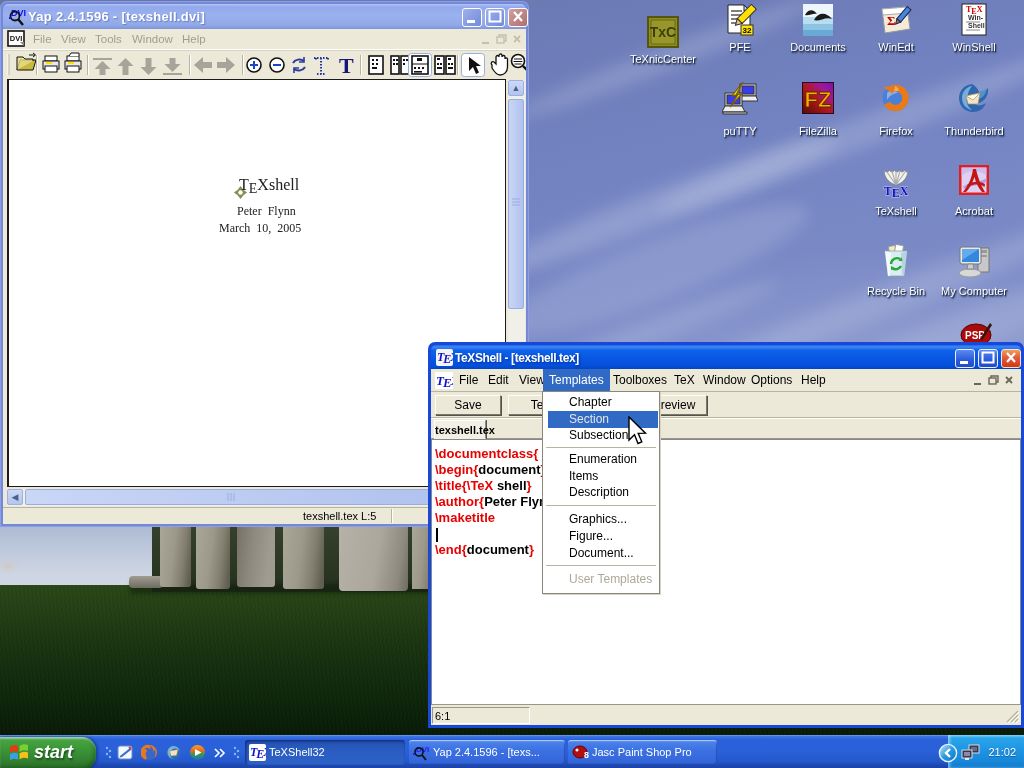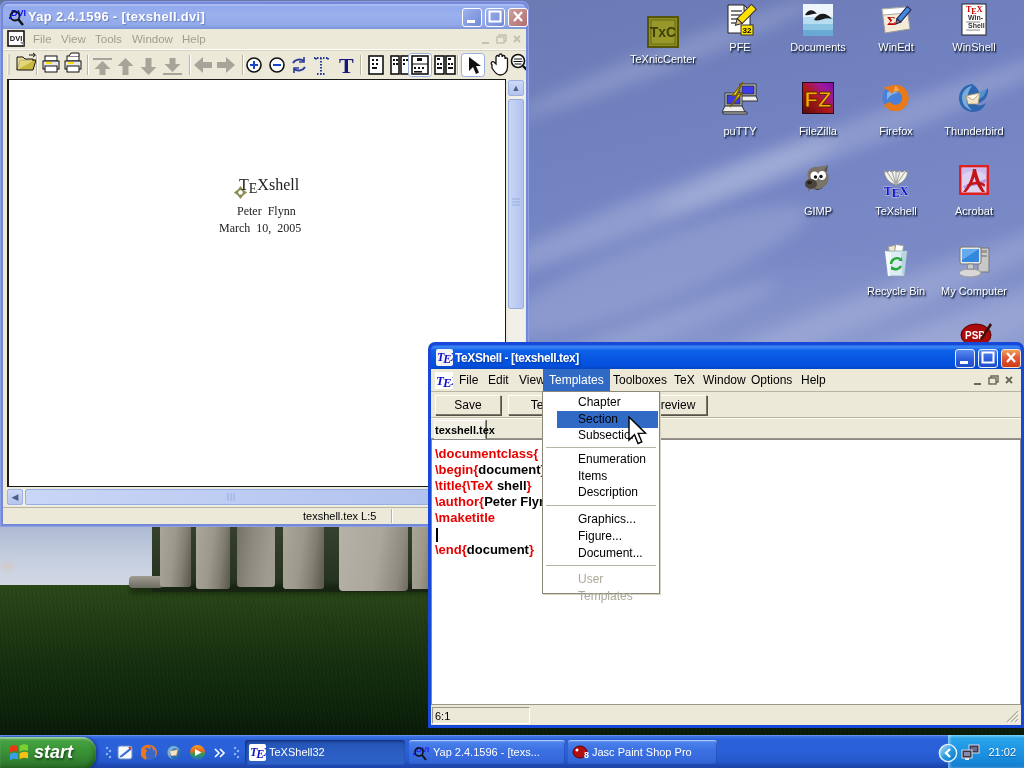--- a/index.html
+++ b/index.html
@@ -75,22 +75,22 @@
 text-align:center;line-height:18px;border:1px solid;border-color:#fff #888 transparent #fff;box-shadow:1px 0 0 #555}
 #tx .edit{position:absolute;left:3px;top:97px;right:3px;bottom:23px;background:#fff;
 border:1px solid #888;border-bottom:1px solid #9a968a;font-weight:bold;font-size:13px;white-space:pre;overflow:hidden}
 .cl{position:absolute;left:3px;white-space:pre;letter-spacing:0}
 .r{color:#e80000}
 #tx .status{position:absolute;left:3px;bottom:3px;right:3px;height:20px;background:#ece9d8;font-size:11px}
 .spane{position:absolute;top:2px;bottom:1px;border:1px solid;border-color:#9a968a #fff #fff #9a968a;line-height:16px}
 
 #dd{position:absolute;left:542px;top:391px;width:118px;height:203px;background:#fff;
 border:1px solid #8a867a;box-shadow:1px 1px 0 #d8d4c4;font-size:12px;color:#000;z-index:60}
-#dd .mi{position:absolute;left:14px;right:1px;height:17px;line-height:17px;padding-left:21px}
-#dd .sel{background:#316ac5;color:#000000}
+#dd .mi{position:absolute;left:5px;right:1px;height:17px;line-height:17px;padding-left:21px}
+#dd .sel{background:#316ac5;color:#e5e5e5}
 #dd .msep{position:absolute;left:3px;right:3px;height:1px;background:#b8b4a4}
 #dd .gray{color:#aca899}
 
 #taskbar{position:absolute;left:0;top:735px;width:1024px;height:33px;
 background:linear-gradient(180deg,#78a6f0 0%,#3c74e4 4%,#2a61da 14%,#2a60d8 50%,#2458cc 80%,#1c48b0 93%,#1d43a8 100%)}
 #startbtn{position:absolute;left:0;top:2px;width:96px;height:33px;border-radius:0 14px 14px 0;
 background:linear-gradient(180deg,#7ec87a 0%,#48a343 8%,#3d9a39 30%,#338231 70%,#2b7029 92%,#245e23 100%);
 box-shadow:inset -2px -2px 4px rgba(0,40,0,.35),inset 0 2px 2px rgba(255,255,255,.35),2px 0 3px rgba(0,20,80,.4)}
 #startbtn .st{position:absolute;left:34px;top:5px;color:#fff;font-size:18px;font-style:italic;font-weight:bold;
 text-shadow:1px 2px 2px #1d4d1d}
@@ -235,34 +235,20 @@
     <svg width="36" height="34" viewBox="0 0 36 34">
         <path d="M16 3 C7 4 3 11 3 17 C3 26 10 31 17 31 C24 31 28 27 30 22 C26 25 21 25 19 23 C28 22 33 15 32 7 C29 11 26 12 23 11 C21 6 18 4 16 3Z" fill="#2e66b0"></path>
         <path d="M16 5 C10 6 6 11 6 17 C6 23 10 28 16 29 C12 26 10 22 11 17 C12 11 14 7 16 5Z" fill="#78acdc"></path>
         <path d="M23 11 C28 10 30 8 31 7 C30 13 27 17 22 18 Z" fill="#5490cc"></path>
         <path d="M10 15 L24 12 L22 23 L12 23 Z" fill="#f2e3c8" stroke="#a8905e" stroke-width=".7"></path>
         <path d="M10 15 L24 12 L17 19 Z" fill="#fdf8ec" stroke="#a8905e" stroke-width=".7"></path>
       </svg>
     <span class="lbl" style="margin-top:8px">Thunderbird</span>
   </div>
 
-  <div class="dicon" style="left:780px;top:164px">
-    <svg width="36" height="32" viewBox="0 0 36 32">
-        <path d="M8 14 C6 6 12 2 18 3 L28 1 L24 6 C30 9 30 18 25 22 C20 26 15 27 12 24 L8 28 L9 20 Z" fill="#7a7468"></path>
-        <path d="M28 1 L24 6 L27 8 Z" fill="#57524a"></path>
-        <ellipse cx="14.5" cy="12" rx="4" ry="4.6" fill="#fff"></ellipse>
-        <ellipse cx="22" cy="11.5" rx="4" ry="4.6" fill="#fff"></ellipse>
-        <circle cx="15.5" cy="13" r="1.7" fill="#111"></circle>
-        <circle cx="21" cy="12.5" r="1.7" fill="#111"></circle>
-        <ellipse cx="11" cy="20" rx="6" ry="5" fill="#4a453c"></ellipse>
-        <ellipse cx="9.5" cy="18.5" rx="2.4" ry="1.8" fill="#241f18"></ellipse>
-        <path d="M14 24 C17 26 21 25 23 23 C21 26 16 27 14 24Z" fill="#2a251e"></path>
-      </svg>
-    <span class="lbl" style="margin-top:7px">GIMP</span>
-  </div>
   <div class="dicon" style="left:858px;top:164px">
     <svg width="38" height="34" viewBox="0 0 38 34">
         <path d="M19 21 C12 19 7.5 14 7 6.5 C9 8.5 11.5 8.5 12.5 6 C13.5 8.5 16.5 8.5 17.5 6 C18.5 8.5 21.5 8.5 22.5 6 C23.5 8.5 26.5 8.5 27.5 6 C28.5 8.5 30 8.5 31 6.5 C30.5 14 26 19 19 21 Z" fill="#f2f2ec" stroke="#8a8a8a"></path>
         <path d="M19 21 L10 8 M19 21 L15 7 M19 21 L19 7 M19 21 L23 7 M19 21 L28 8" stroke="#aaa" stroke-width="1.1" fill="none"></path>
         <text x="19" y="31" font-size="12" font-weight="bold" fill="#1111cc" text-anchor="middle" font-family="Liberation Serif" stroke="#fff" stroke-width=".4" paint-order="stroke">T<tspan dy="2">E</tspan><tspan dy="-2">X</tspan></text>
       </svg>
     <span class="lbl" style="margin-top:5px">TeXshell</span>
   </div>
   <div class="dicon" style="left:936px;top:164px">
     <svg width="32" height="32" viewBox="0 0 32 32">

